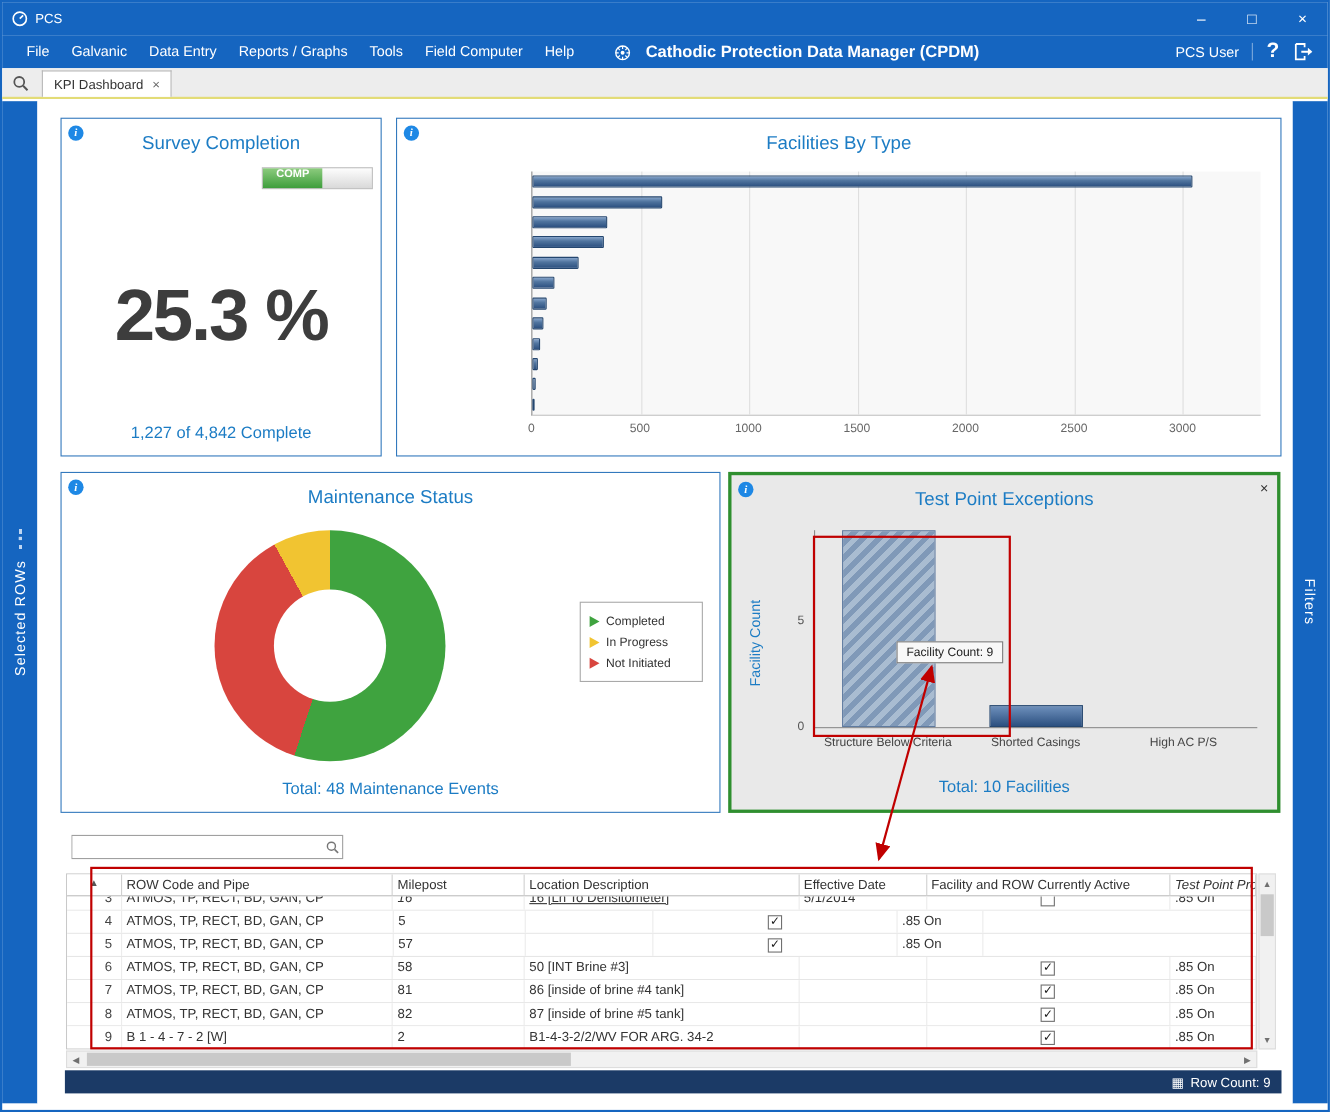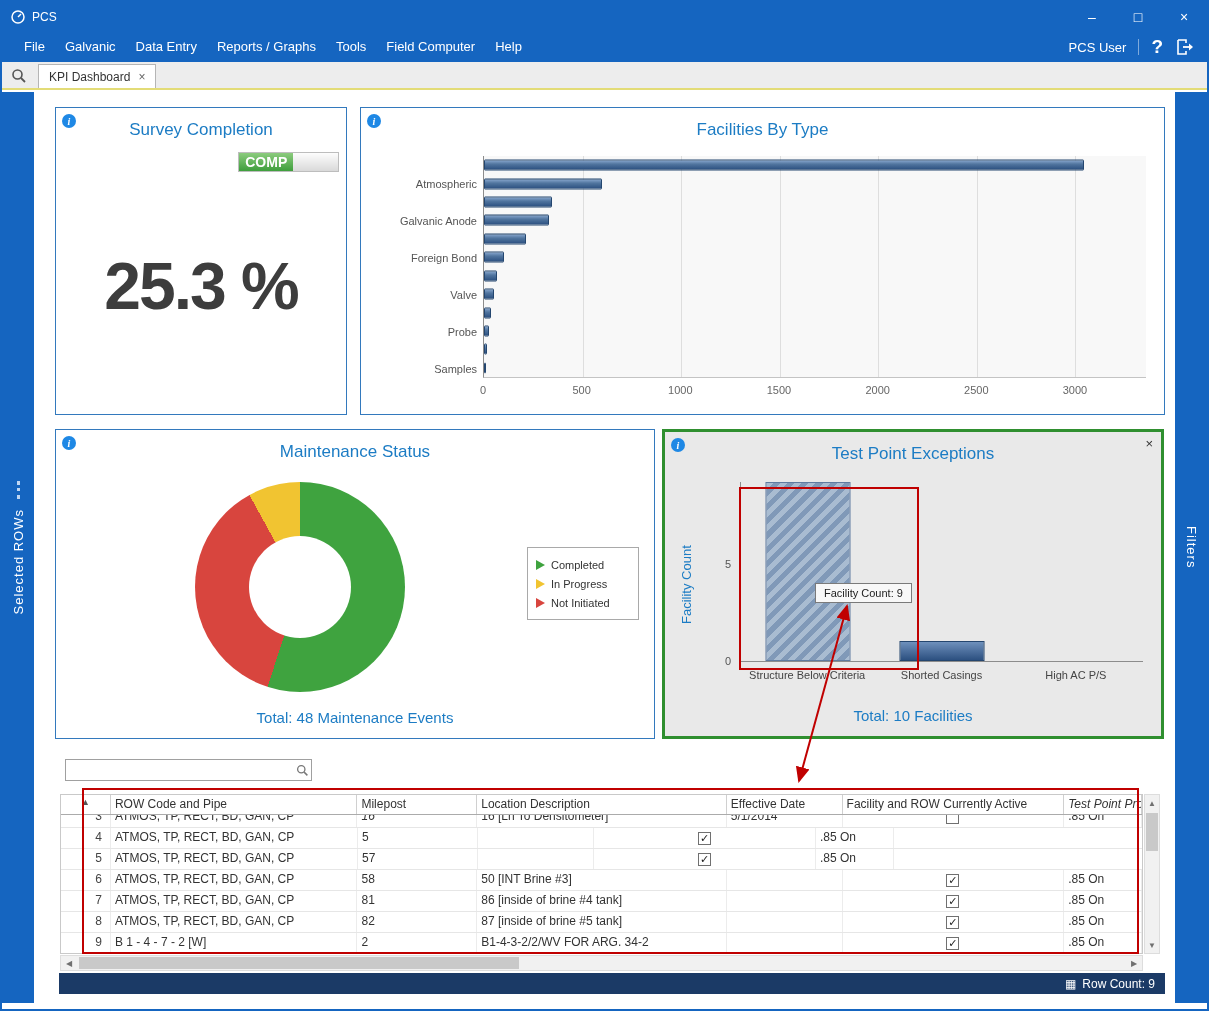--- a/index.html
+++ b/index.html
@@ -51,21 +51,21 @@
                background:#1E88E5; color:#fff; font-size:10px; font-weight:bold; font-style:italic;
                display:flex; align-items:center; justify-content:center; font-family:"Liberation Serif",serif; }
   .panel-footer { position:absolute; bottom:12px; left:0; right:0; text-align:center;
                   color:#1C7CC4; font-size:15px; }
 
   
   #panel-survey { left:21px; top:15px; width:292px; height:308px; }
   .progress { position:absolute; top:44px; right:7px; width:101px; height:20px;
               border:1px solid #BDBDBD; background:linear-gradient(#FDFDFD,#D9D9D9); }
   .progress-fill { height:100%; background:linear-gradient(#8CCB7E,#3E9E3C); display:flex;
-                   align-items:center; justify-content:center; color:#fff; font-size:14px; font-weight:bold; }
+                   justify-content:center; color:#fff; font-size:10px; font-weight:bold; }
   .big-value { position:absolute; top:140px; left:0; right:0; text-align:center; font-size:66px;
                font-weight:bold; color:#3D3D3D; letter-spacing:-2px; }
 
   
   #panel-facilities { left:326px; top:15px; width:805px; height:308px; }
   .fac-chart { position:absolute; left:10px; right:18px; top:48px; bottom:14px; }
   .fac-labels { position:absolute; left:0; top:0; bottom:22px; width:110px; }
   .fac-label { position:absolute; right:4px; transform:translateY(-50%); font-size:11px; color:#555;
                white-space:nowrap; }
   .fac-plot { position:absolute; left:112px; right:0; top:0; bottom:22px; background:#F8F8F8;
@@ -172,20 +172,39 @@
   <div class="menubar">
     <div id="menu-items" style="display:flex;">
         <span class="menu-item">File</span>
         <span class="menu-item">Galvanic</span>
         <span class="menu-item">Data Entry</span>
         <span class="menu-item">Reports / Graphs</span>
         <span class="menu-item">Tools</span>
         <span class="menu-item">Field Computer</span>
         <span class="menu-item">Help</span>
       </div>
+    <div class="brand">
+      <span class="app-icon">
+        <svg width="18" height="18" viewBox="0 0 18 18">
+            <circle cx="9" cy="9" r="7" fill="none" stroke="#fff" stroke-width="1.4"></circle>
+            <circle cx="9" cy="9" r="2" fill="#fff"></circle>
+            <g stroke="#fff" stroke-width="1.2">
+              <line x1="9" y1="2" x2="9" y2="5"></line>
+              <line x1="9" y1="13" x2="9" y2="16"></line>
+              <line x1="2" y1="9" x2="5" y2="9"></line>
+              <line x1="13" y1="9" x2="16" y2="9"></line>
+              <line x1="4" y1="4" x2="6.2" y2="6.2"></line>
+              <line x1="11.8" y1="11.8" x2="14" y2="14"></line>
+              <line x1="14" y1="4" x2="11.8" y2="6.2"></line>
+              <line x1="4" y1="14" x2="6.2" y2="11.8"></line>
+            </g>
+          </svg>
+      </span>
+      <span class="brand-title">Cathodic Protection Data Manager (CPDM)</span>
+    </div>
     <div class="menu-right">
       <span>PCS User</span>
       <span class="sep"></span>
       <span class="help-q">?</span>
       <span style="display:inline-flex;">
         <svg width="20" height="18" viewBox="0 0 20 18">
             <path d="M3 2 h8 v3 M11 13 v3 h-8 v-14" fill="none" stroke="#fff" stroke-width="1.6"></path>
             <line x1="8" y1="9" x2="17" y2="9" stroke="#fff" stroke-width="1.8"></line>
             <path d="M14 5.5 L18 9 L14 12.5 Z" fill="#fff"></path>
           </svg>
@@ -218,34 +237,27 @@
 
     <section class="panel" id="panel-survey">
       <span class="info-icon">i</span>
       <h2 class="panel-title">Survey Completion</h2>
       <div class="progress">
         <div class="progress-fill" id="progress-fill" style="width: 55%;">
           <span>COMP</span>
         </div>
       </div>
       <div class="big-value">25.3 %</div>
+      <div class="panel-footer">1,227 of 4,842 Complete</div>
     </section>
 
     <section class="panel" id="panel-facilities">
       <span class="info-icon">i</span>
       <h2 class="panel-title">Facilities By Type</h2>
       <div class="fac-chart">
-        <div class="fac-labels" id="fac-labels">
-            <div class="fac-label" style="top: 12.5%; width: 100%; text-align: right;">Atmospheric</div>
-            <div class="fac-label" style="top: 29.1667%; width: 100%; text-align: right;">Galvanic Anode</div>
-            <div class="fac-label" style="top: 45.8333%; width: 100%; text-align: right;">Foreign Bond</div>
-            <div class="fac-label" style="top: 62.5%; width: 100%; text-align: right;">Valve</div>
-            <div class="fac-label" style="top: 79.1667%; width: 100%; text-align: right;">Probe</div>
-            <div class="fac-label" style="top: 95.8333%; width: 100%; text-align: right;">Samples</div>
-          </div>
         <div class="fac-plot" id="fac-plot">
             <div class="vline" style="left: 14.881%;"></div>
             <div class="vline" style="left: 29.7619%;"></div>
             <div class="vline" style="left: 44.6429%;"></div>
             <div class="vline" style="left: 59.5238%;"></div>
             <div class="vline" style="left: 74.4048%;"></div>
             <div class="vline" style="left: 89.2857%;"></div>
             <div class="fac-bar" style="top: 4.16667%; left: 0px; width: 90.625%;"></div>
             <div class="fac-bar" style="top: 12.5%; left: 0px; width: 17.8571%;"></div>
             <div class="fac-bar" style="top: 20.8333%; left: 0px; width: 10.2679%;"></div>
@@ -332,21 +344,21 @@
           <div class="th" style="width: 250px;">Location Description</div>
           <div class="th" style="width: 116px;">Effective Date</div>
           <div class="th" style="width: 222px;">Facility and ROW Currently Active</div>
           <div class="th" style="width: 78px; font-style: italic;">Test Point Pro</div>
         </div>
       <div class="tbody" id="tbody">
           <div class="tr" style="margin-top: -8px;">
             <div class="td num" style="width: 50px;">3</div>
             <div class="td" style="width: 247px;">ATMOS, TP, RECT, BD, GAN, CP</div>
             <div class="td" style="width: 120px; font-style: italic;">16</div>
-            <div class="td" style="width: 250px;">16 [Ln To Densitometer]</div>
+            <div class="td" style="width: 250px; text-decoration: underline;">16 [Ln To Densitometer]</div>
             <div class="td" style="width: 116px;">5/1/2014</div>
             <div class="td center" style="width: 222px;">
               <div class="checkbox"></div>
             </div>
             <div class="td" style="width: 78px;">.85 On</div>
           </div>
           <div class="tr">
             <div class="td num" style="width: 50px;">4</div>
             <div class="td" style="width: 247px;">ATMOS, TP, RECT, BD, GAN, CP</div>
             <div class="td" style="width: 120px;">5</div>

